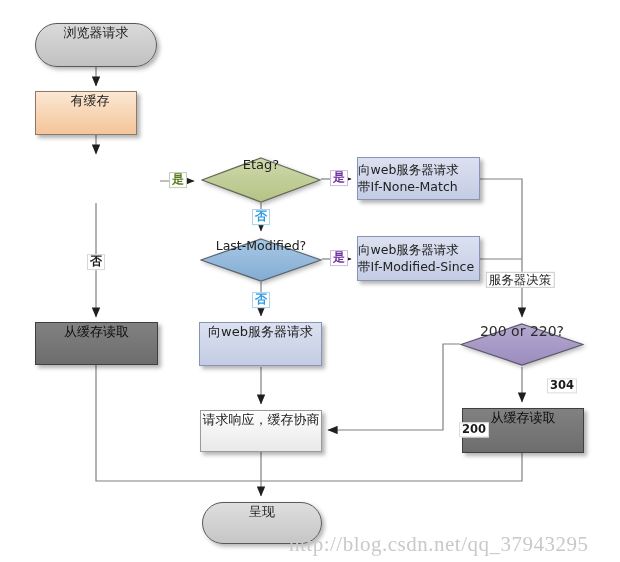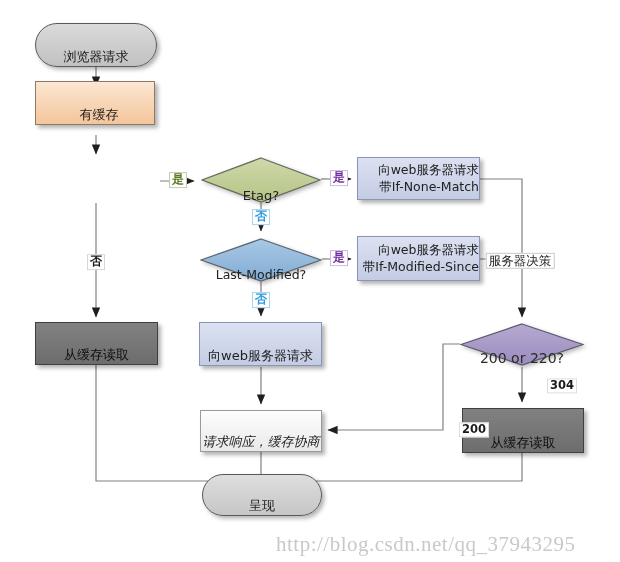--- a/index.html
+++ b/index.html
@@ -2,21 +2,21 @@
 <html><head>
 <meta charset="utf-8">
 <style>
   html,body{margin:0;padding:0;background:#ffffff;}
   #canvas{
     position:relative;width:620px;height:562px;background:#ffffff;overflow:hidden;
     font-family:"DejaVu Sans","Liberation Sans",sans-serif;
   }
   svg.edge-layer{position:absolute;left:0;top:0;z-index:1;}
   .node{
-    position:absolute;z-index:2;display:flex;align-items:flex-end;justify-content:center;
+    position:absolute;z-index:2;display:flex;align-items:flex-start;justify-content:center;
     text-align:center;font-size:13px;color:#212121;box-sizing:border-box;
   }
   .rect{border:1px solid #7f7f7f;box-shadow:2.5px 2.5px 4px rgba(0,0,0,0.30);}
   .oval{border:1px solid #595959;border-radius:22px;box-shadow:2.5px 2.5px 4px rgba(0,0,0,0.30);}
   .oval-gray{background:linear-gradient(#dadada,#c1c1c1);}
   .oval-end{background:linear-gradient(#dedede,#c6c6c6);}
   .rect-peach{background:linear-gradient(#fbe7d3,#f4c59a);border-color:#8c7a66;}
   .rect-lavender{background:linear-gradient(#dbe1f0,#c4cce4);border-color:#8a94b8;}
   .rect-dark{background:linear-gradient(#818181,#6d6d6d);border-color:#3f3f3f;color:#0d0d0d;}
   .rect-white{background:linear-gradient(#fdfdfd,#e9e9e9);border-color:#9a9a9a;}
@@ -30,21 +30,21 @@
     background:#ffffff;border:1px solid #cfcfcf;padding:0 2px;
     font-size:12px;font-weight:bold;color:#1a1a1a;line-height:1.15;white-space:nowrap;
   }
   .lab-green{color:#5a7a1e;border-color:#c3cbae;}
   .lab-purple{color:#7030a0;border-color:#cdbade;}
   .lab-blue{color:#2e9ae0;border-color:#a9d3ee;}
   .lab-plain{color:#1a1a1a;border-color:#d6d6d6;}
   .lab-code{font-size:11.5px;border-color:#dddddd;margin-left:40px;}
   .lab-decision{font-weight:normal;font-size:12.5px;border-color:#c9c9c9;color:#262626;}
   #watermark{
-    position:absolute;z-index:5;left:276px;top:532px;
+    position:absolute;z-index:5;left:289px;top:532px;
     font-family:"Liberation Serif","DejaVu Serif",serif;
     font-size:21px;color:#c9c9c9;letter-spacing:0.5px;white-space:nowrap;
   }
 </style>
 </head>
 <body>
 
 <div id="canvas">
 
   <svg width="0" height="0" style="position:absolute" aria-hidden="true">
@@ -88,21 +88,21 @@
       <path d="M261,367 V404" marker-end="url(#arrow)"></path>
       <path d="M96,365 V481 H522 V453"></path>
       <path d="M261,452 V496" marker-end="url(#arrow)"></path>
     </g>
   </svg>
 
   <div class="node oval oval-gray" style="left:35px;top:23px;width:122px;height:44px;">
     <span>浏览器请求</span>
   </div>
 
-  <div class="node rect rect-peach" style="left:35px;top:81px;width:120px;height:44px;padding-left:8px;">
+  <div class="node rect rect-peach" style="left:35px;top:91px;width:102px;height:44px;padding-left:8px;">
     <span>有缓存</span>
   </div>
 
 
   <div class="node diamond" style="left:201px;top:157px;width:120px;height:46px;">
     <svg width="120" height="46">
       <polygon points="60,1 119,23 60,45 1,23" fill="url(#gGreen)" stroke="#64685a" stroke-width="1.2"></polygon>
     </svg>
     <span class="lbl">Etag?</span>
   </div>
@@ -136,32 +136,32 @@
   </div>
 
   <div class="node rect rect-lavender" style="left:199px;top:322px;width:123px;height:44px;">
     <span>向web服务器请求</span>
   </div>
 
   <div class="node rect rect-dark" style="left:462px;top:408px;width:122px;height:45px;">
     <span>从缓存读取</span>
   </div>
 
-  <div class="node rect rect-white" style="left:200px;top:410px;width:122px;height:42px;font-style:italic;">
+  <div class="node rect rect-white" style="left:200px;top:410px;width:122px;height:42px;">
     <span>请求响应，缓存协商</span>
   </div>
 
-  <div class="node oval oval-end" style="left:202px;top:474px;width:120px;height:42px;font-family:Liberation Mono, monospace;">
+  <div class="node oval oval-end" style="left:202px;top:502px;width:120px;height:42px;font-family:Liberation Mono, monospace;">
     <span>呈现</span>
   </div>
 
   <span class="edge-label lab-green" style="left:178px;top:180px;">是</span>
   <span class="edge-label lab-plain" style="left:96px;top:262px;">否</span>
   <span class="edge-label lab-blue" style="left:261px;top:217px;">否</span>
   <span class="edge-label lab-purple" style="left:339px;top:178px;">是</span>
   <span class="edge-label lab-blue" style="left:261px;top:300px;">否</span>
   <span class="edge-label lab-purple" style="left:339px;top:258px;">是</span>
-  <span class="edge-label lab-decision" style="left:520px;top:261px;">服务器决策</span>
+  <span class="edge-label lab-decision" style="left:520px;top:280px;">服务器决策</span>
   <span class="edge-label lab-code" style="left:522px;top:386px;">304</span>
   <span class="edge-label lab-code" style="left:434px;top:430px;">200</span>
 
   <div id="watermark">http://blog.csdn.net/qq_37943295</div>
 </div>
 
 </body></html>

